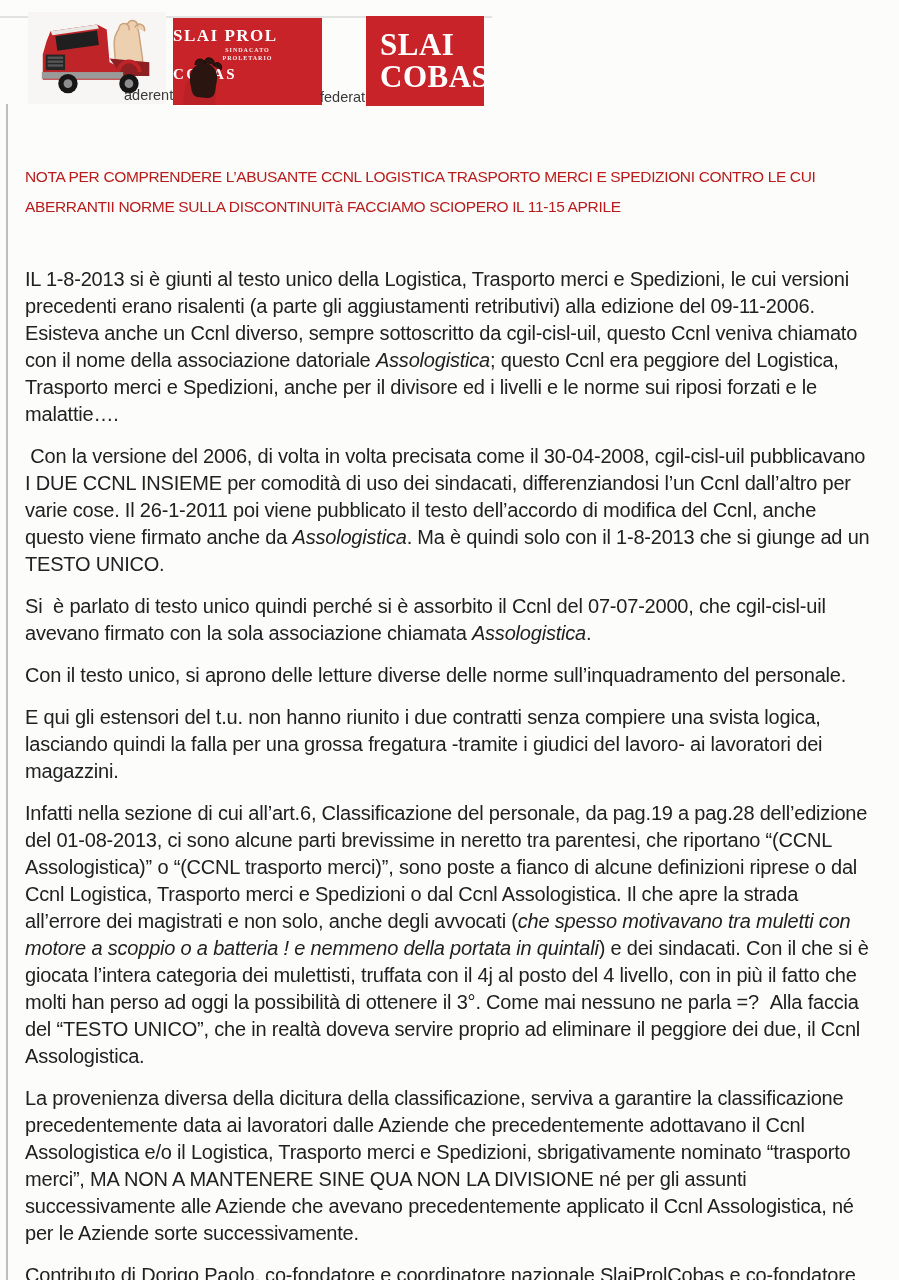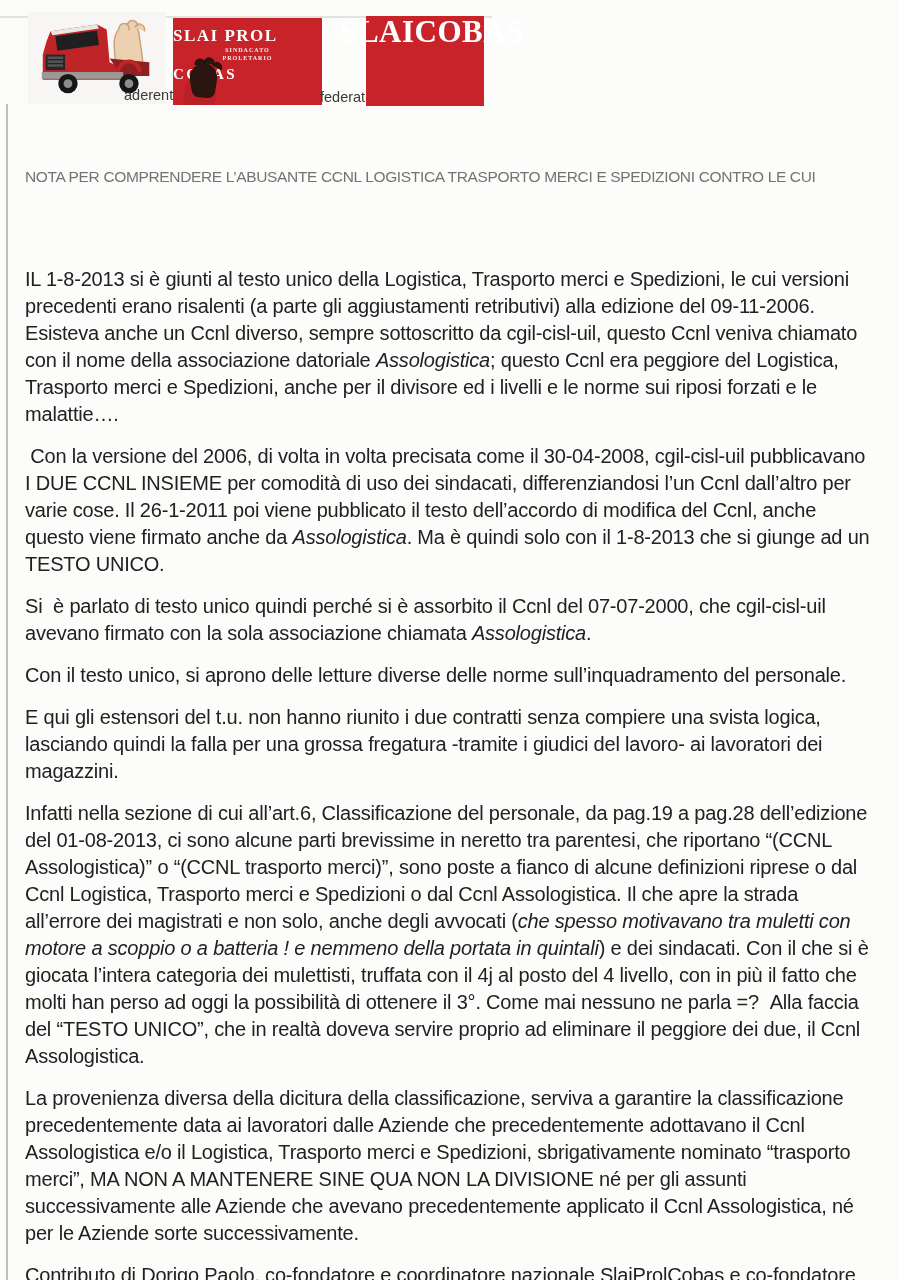--- a/index.html
+++ b/index.html
@@ -48,33 +48,33 @@
     opacity: .92;
   }
   .slaiprol-bottom {
     font-family: "Liberation Serif", serif; font-weight: bold;
     font-size: 15px; letter-spacing: 2.5px; margin-top: 4px;
   }
   .slaiprol-fist { position: absolute; left: 0; bottom: 0; width: 62px; height: 52px; }
 
   .slaicobas-logo {
     position: absolute; left: 366px; top: 16px; width: 118px; height: 90px;
-    display: flex; flex-direction: row; justify-content: center;
+    display: flex; flex-direction: column; justify-content: center;
     padding-left: 14px;
   }
   .slaicobas-line {
     font-family: "Liberation Serif", serif; font-weight: bold;
     font-size: 31px; line-height: 1.02; letter-spacing: .5px;
   }
 
   
   .doc-title {
     position: absolute; left: 25px; top: 162px; width: 860px;
     font-size: 15.5px; font-weight: normal; letter-spacing: -0.35px;
-    line-height: 30px; color: #737373;
+    line-height: 30px; color: #b91c1c;
   }
   .title-line { display: block; white-space: nowrap; }
 
   .doc-body {
     position: absolute; left: 25px; top: 266px; width: 850px;
   }
   .doc-body p {
     font-size: 20px; line-height: 27px; letter-spacing: -0.2px;
     margin: 0 0 15px 0; color: #212121;
   }
@@ -135,20 +135,21 @@
     <span class="membership-label federato">federato</span>
 
     <div class="slaicobas-logo" style="background:#c9232a; color:#fff;">
       <div class="slaicobas-line">SLAI</div>
       <div class="slaicobas-line">COBAS</div>
     </div>
   </header>
 
   <h1 class="doc-title">
     <span class="title-line">NOTA PER COMPRENDERE L’ABUSANTE CCNL LOGISTICA TRASPORTO MERCI E SPEDIZIONI CONTRO LE CUI</span>
+    <span class="title-line">ABERRANTII NORME SULLA DISCONTINUITà FACCIAMO SCIOPERO IL 11-15 APRILE</span>
   </h1>
 
   <main class="doc-body" id="doc-body">
       <p><span>IL 1-8-2013 si è giunti al testo unico della Logistica, Trasporto merci e Spedizioni, le cui versioni precedenti erano risalenti (a parte gli aggiustamenti retributivi) alla edizione del 09-11-2006. Esisteva anche un Ccnl diverso, sempre sottoscritto da cgil-cisl-uil, questo Ccnl veniva chiamato con il nome della associazione datoriale </span><span class="it">Assologistica</span><span>; questo Ccnl era peggiore del Logistica, Trasporto merci e Spedizioni, anche per il divisore ed i livelli e le norme sui riposi forzati e le malattie….</span></p>
       <p><span>&nbsp;Con la versione del 2006, di volta in volta precisata come il 30-04-2008, cgil-cisl-uil pubblicavano I DUE CCNL INSIEME per comodità di uso dei sindacati, differenziandosi l’un Ccnl dall’altro per varie cose. Il 26-1-2011 poi viene pubblicato il testo dell’accordo di modifica del Ccnl, anche questo viene firmato anche da </span><span class="it">Assologistica</span><span>. Ma è quindi solo con il 1-8-2013 che si giunge ad un TESTO UNICO.</span></p>
       <p><span>Si &nbsp;è parlato di testo unico quindi perché si è assorbito il Ccnl del 07-07-2000, che cgil-cisl-uil avevano firmato con la sola associazione chiamata </span><span class="it">Assologistica</span><span>.</span></p>
       <p><span>Con il testo unico, si aprono delle letture diverse delle norme sull’inquadramento del personale.</span></p>
       <p><span>E qui gli estensori del t.u. non hanno riunito i due contratti senza compiere una svista logica, lasciando quindi la falla per una grossa fregatura -tramite i giudici del lavoro- ai lavoratori dei magazzini.</span></p>
       <p><span>Infatti nella sezione di cui all’art.6, Classificazione del personale, da pag.19 a pag.28 dell’edizione del 01-08-2013, ci sono alcune parti brevissime in neretto tra parentesi, che riportano “</span><span class="un">(CCNL Assologistica)</span><span>” o “</span><span class="un">(CCNL trasporto merci)</span><span>”, sono poste a fianco di alcune definizioni riprese o dal Ccnl Logistica, Trasporto merci e Spedizioni o dal Ccnl Assologistica. Il che apre la strada all’errore dei magistrati e non solo, anche degli avvocati (</span><span class="it">che spesso motivavano tra muletti con motore a scoppio o a batteria ! e nemmeno della portata in quintali</span><span>) e dei sindacati. Con il che si è giocata l’intera categoria dei mulettisti, truffata con il 4j al posto del 4 livello, con in più il fatto che molti han perso ad oggi la possibilità di ottenere il 3°. Come mai nessuno ne parla =? &nbsp;Alla faccia del “TESTO UNICO”, che in realtà doveva servire proprio ad eliminare il peggiore dei due, il Ccnl Assologistica.</span></p>
       <p><span>La provenienza diversa della dicitura della classificazione, serviva a garantire la classificazione precedentemente data ai lavoratori dalle Aziende che precedentemente adottavano il Ccnl Assologistica e/o il Logistica, Trasporto merci e Spedizioni, sbrigativamente nominato “trasporto merci”, MA NON A MANTENERE SINE QUA NON LA DIVISIONE né per gli assunti successivamente alle Aziende che avevano precedentemente applicato il Ccnl Assologistica, né per le Aziende sorte successivamente.</span></p>

